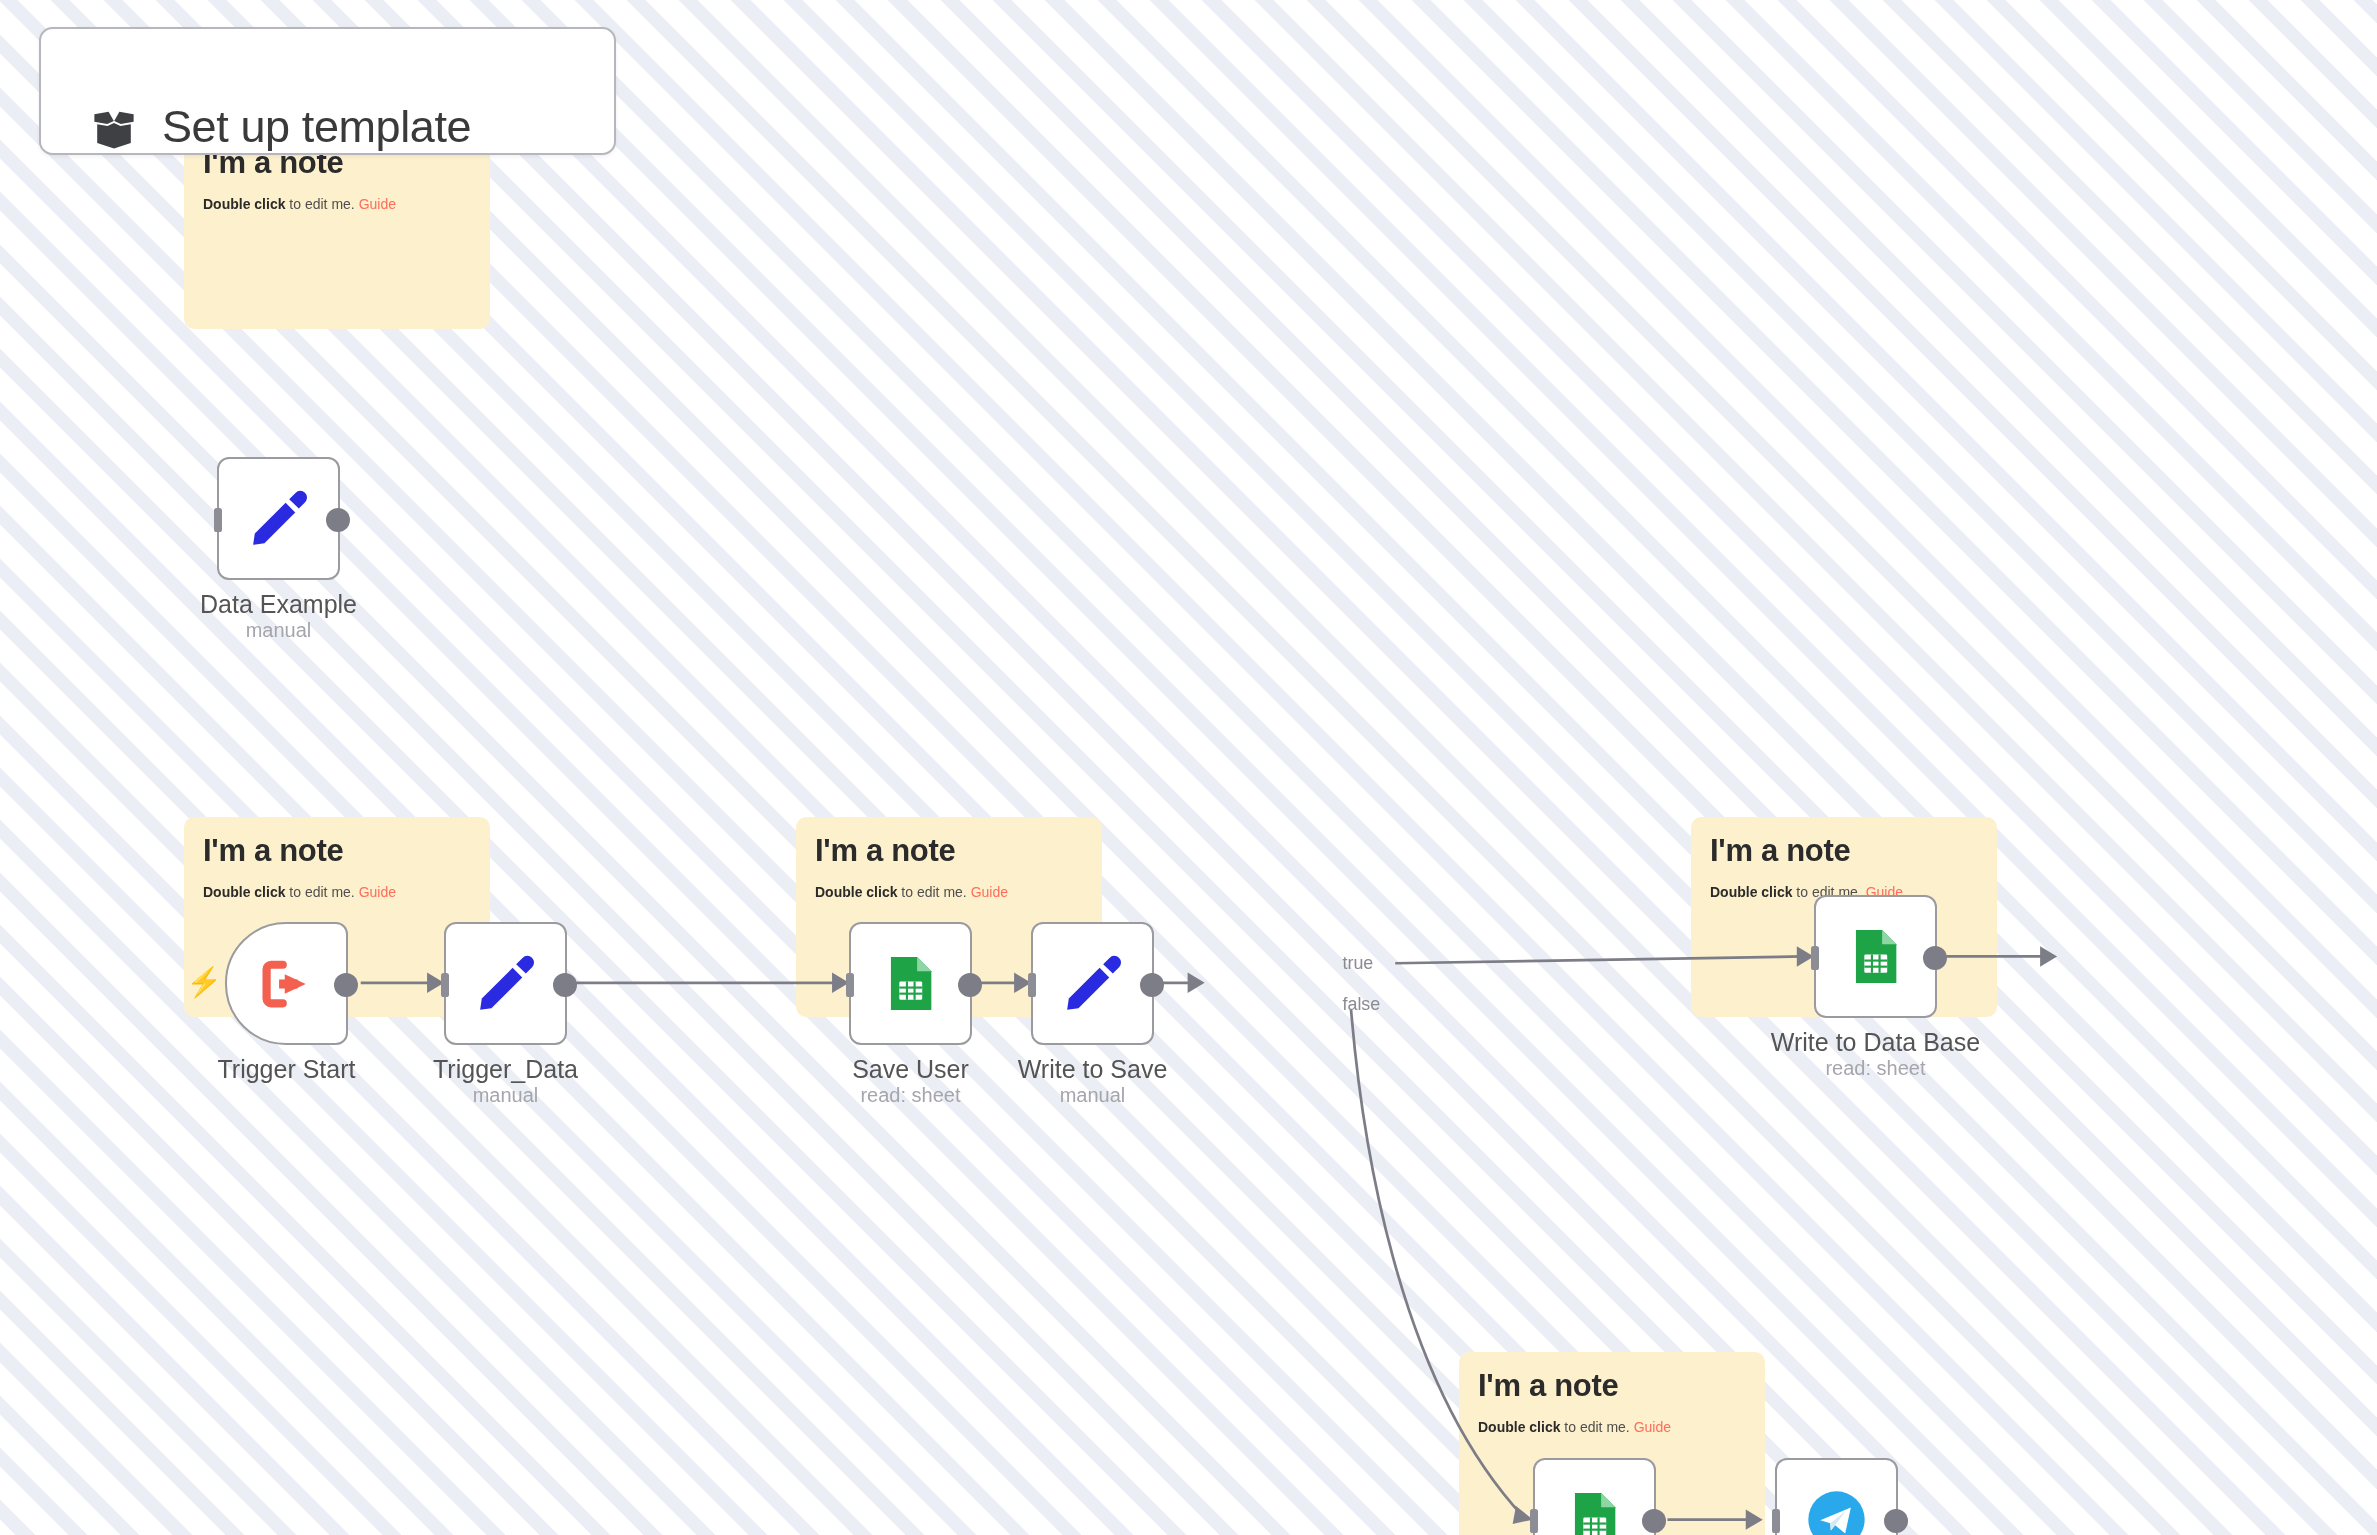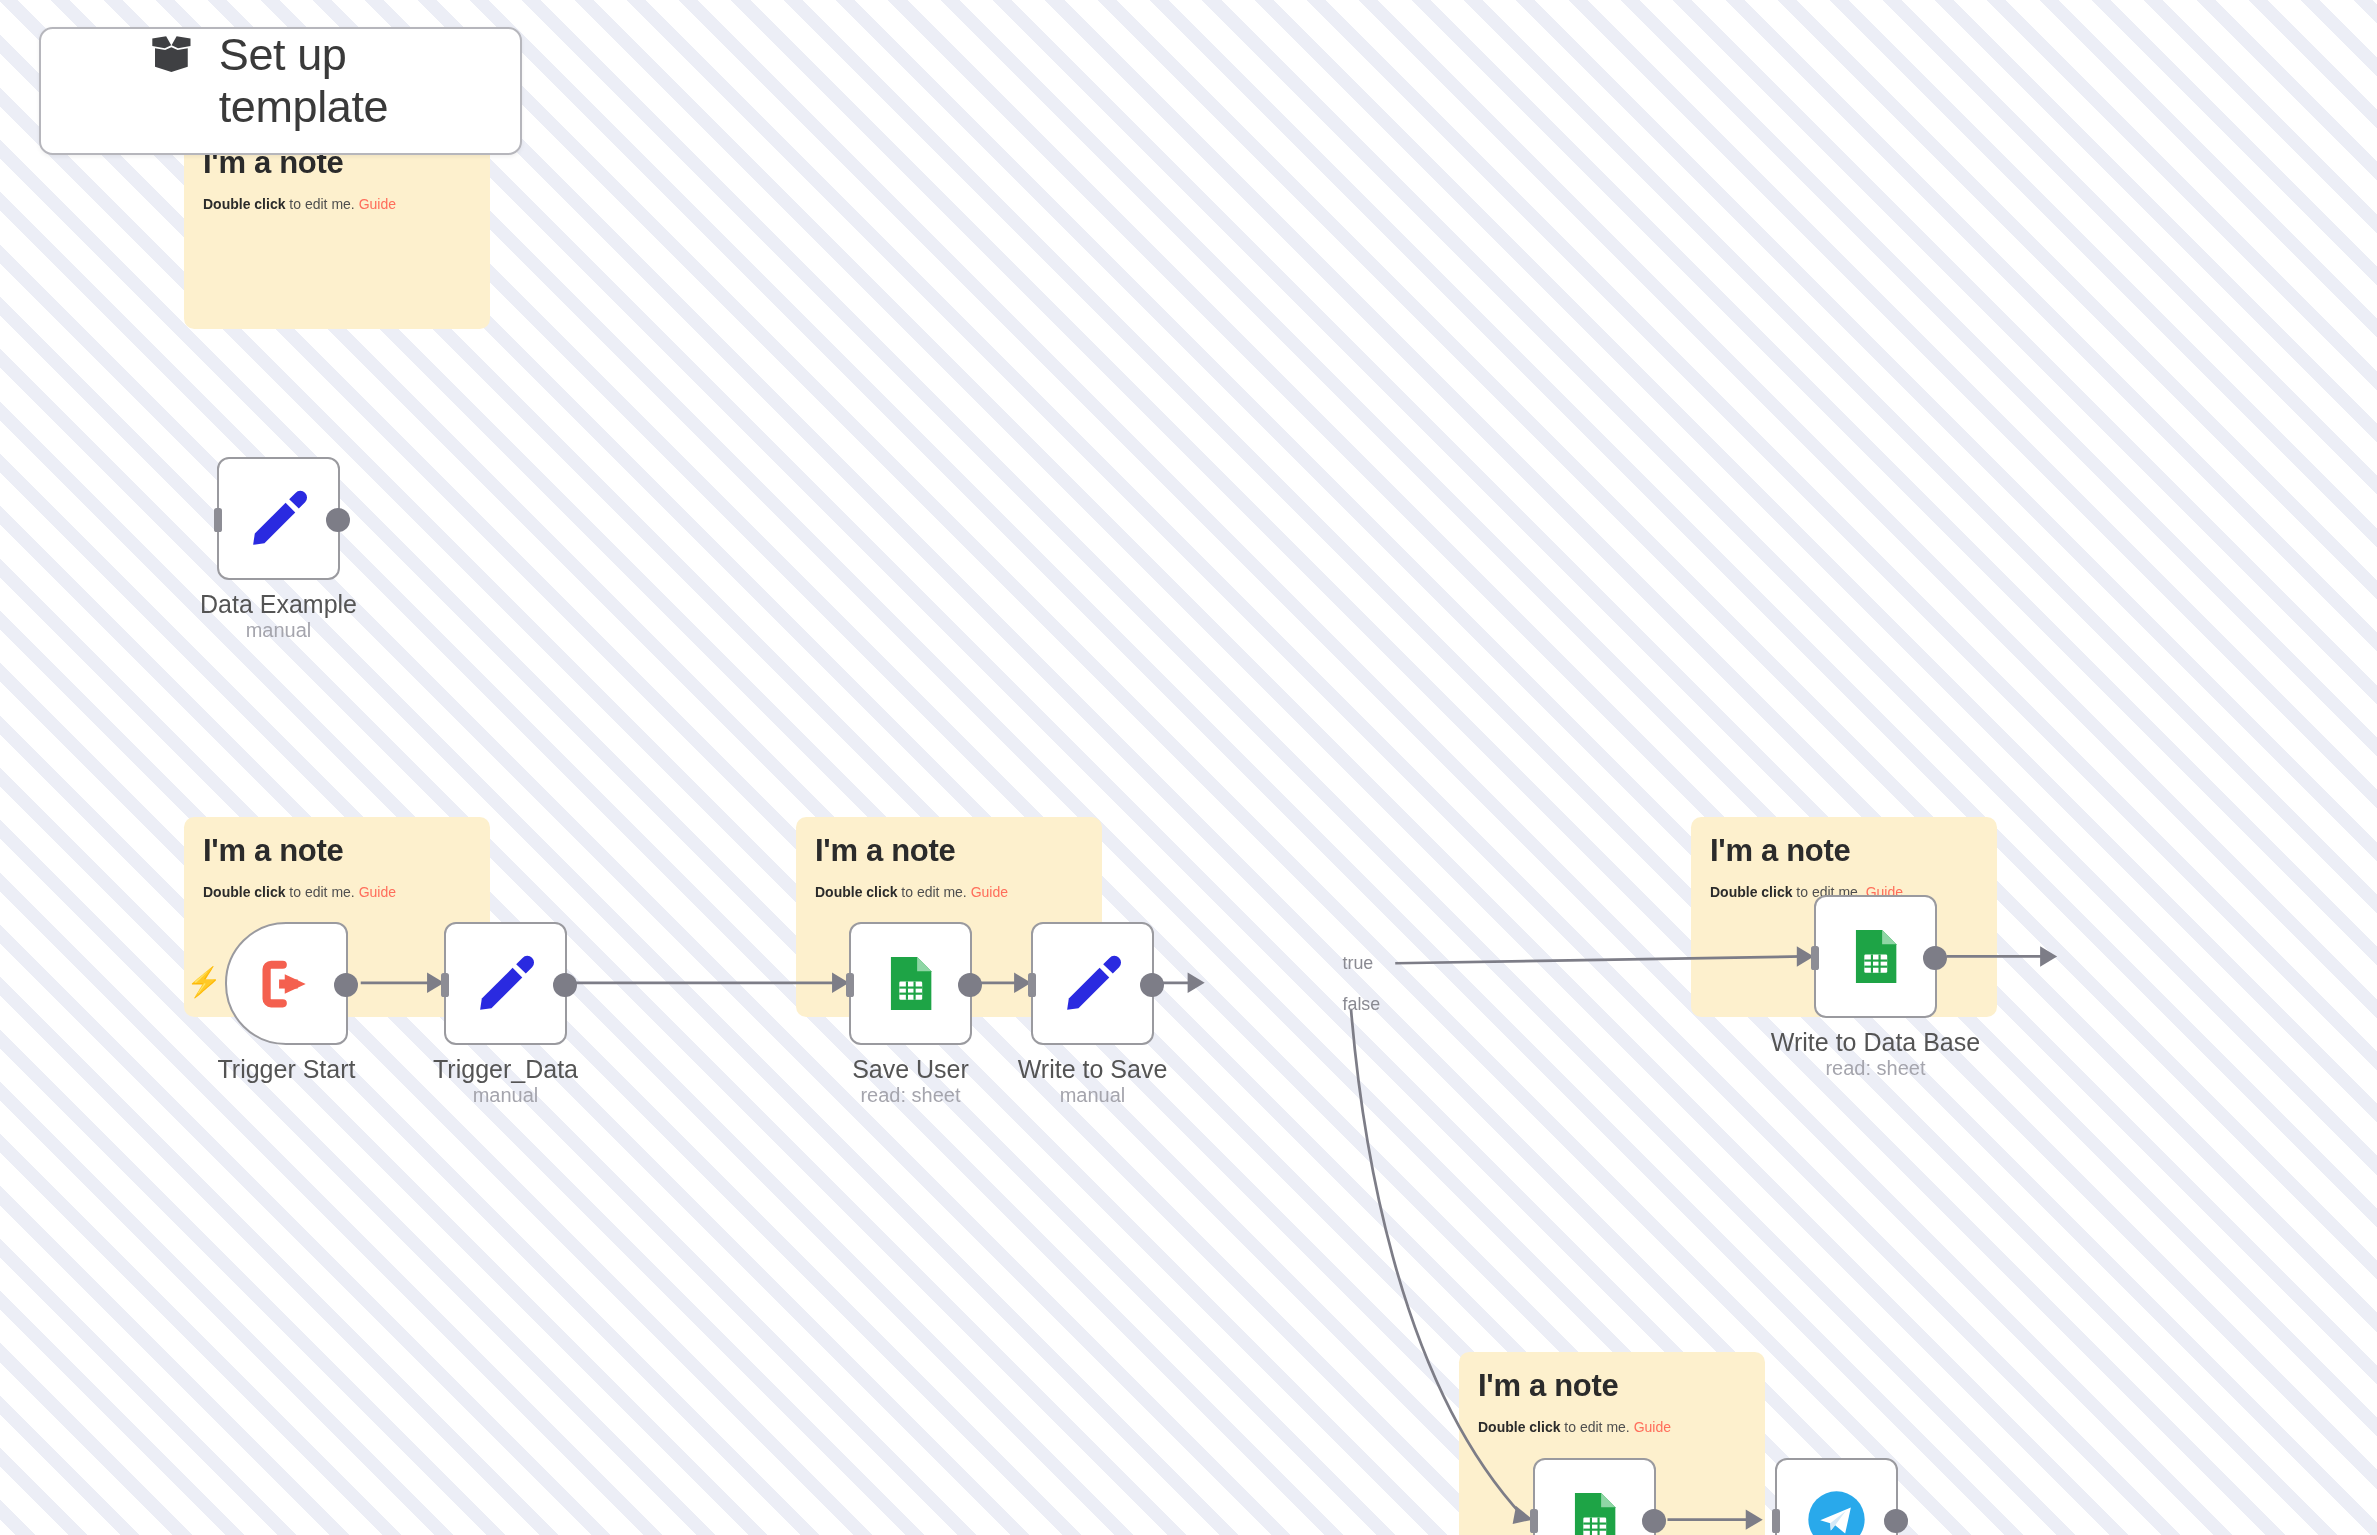--- a/index.html
+++ b/index.html
@@ -134,29 +134,29 @@
     border-radius: 2.6px;
   }
 
   svg.glyph { display: block; }
 
   
   #setup-btn {
     position: absolute;
     left: 39px;
     top: 27px;
-    width: 483px;
+    width: 577px;
     height: 128px;
     background: #ffffff;
     border: 2.6px solid #b6b6bc;
     border-radius: 13.6px;
     display: flex;
-    align-items: flex-start;
+    align-items: flex-end;
     gap: 24px;
-    padding-left: 107px;
+    padding-left: 49px;
     z-index: 20;
     box-shadow: 0 1.7px 4.3px rgba(0,0,0,0.06);
   }
   #setup-btn .btn-label {
     font-size: 45px;
     color: #3a3a3a;
     letter-spacing: -0.4px;
   }
 </style>
 </head>

